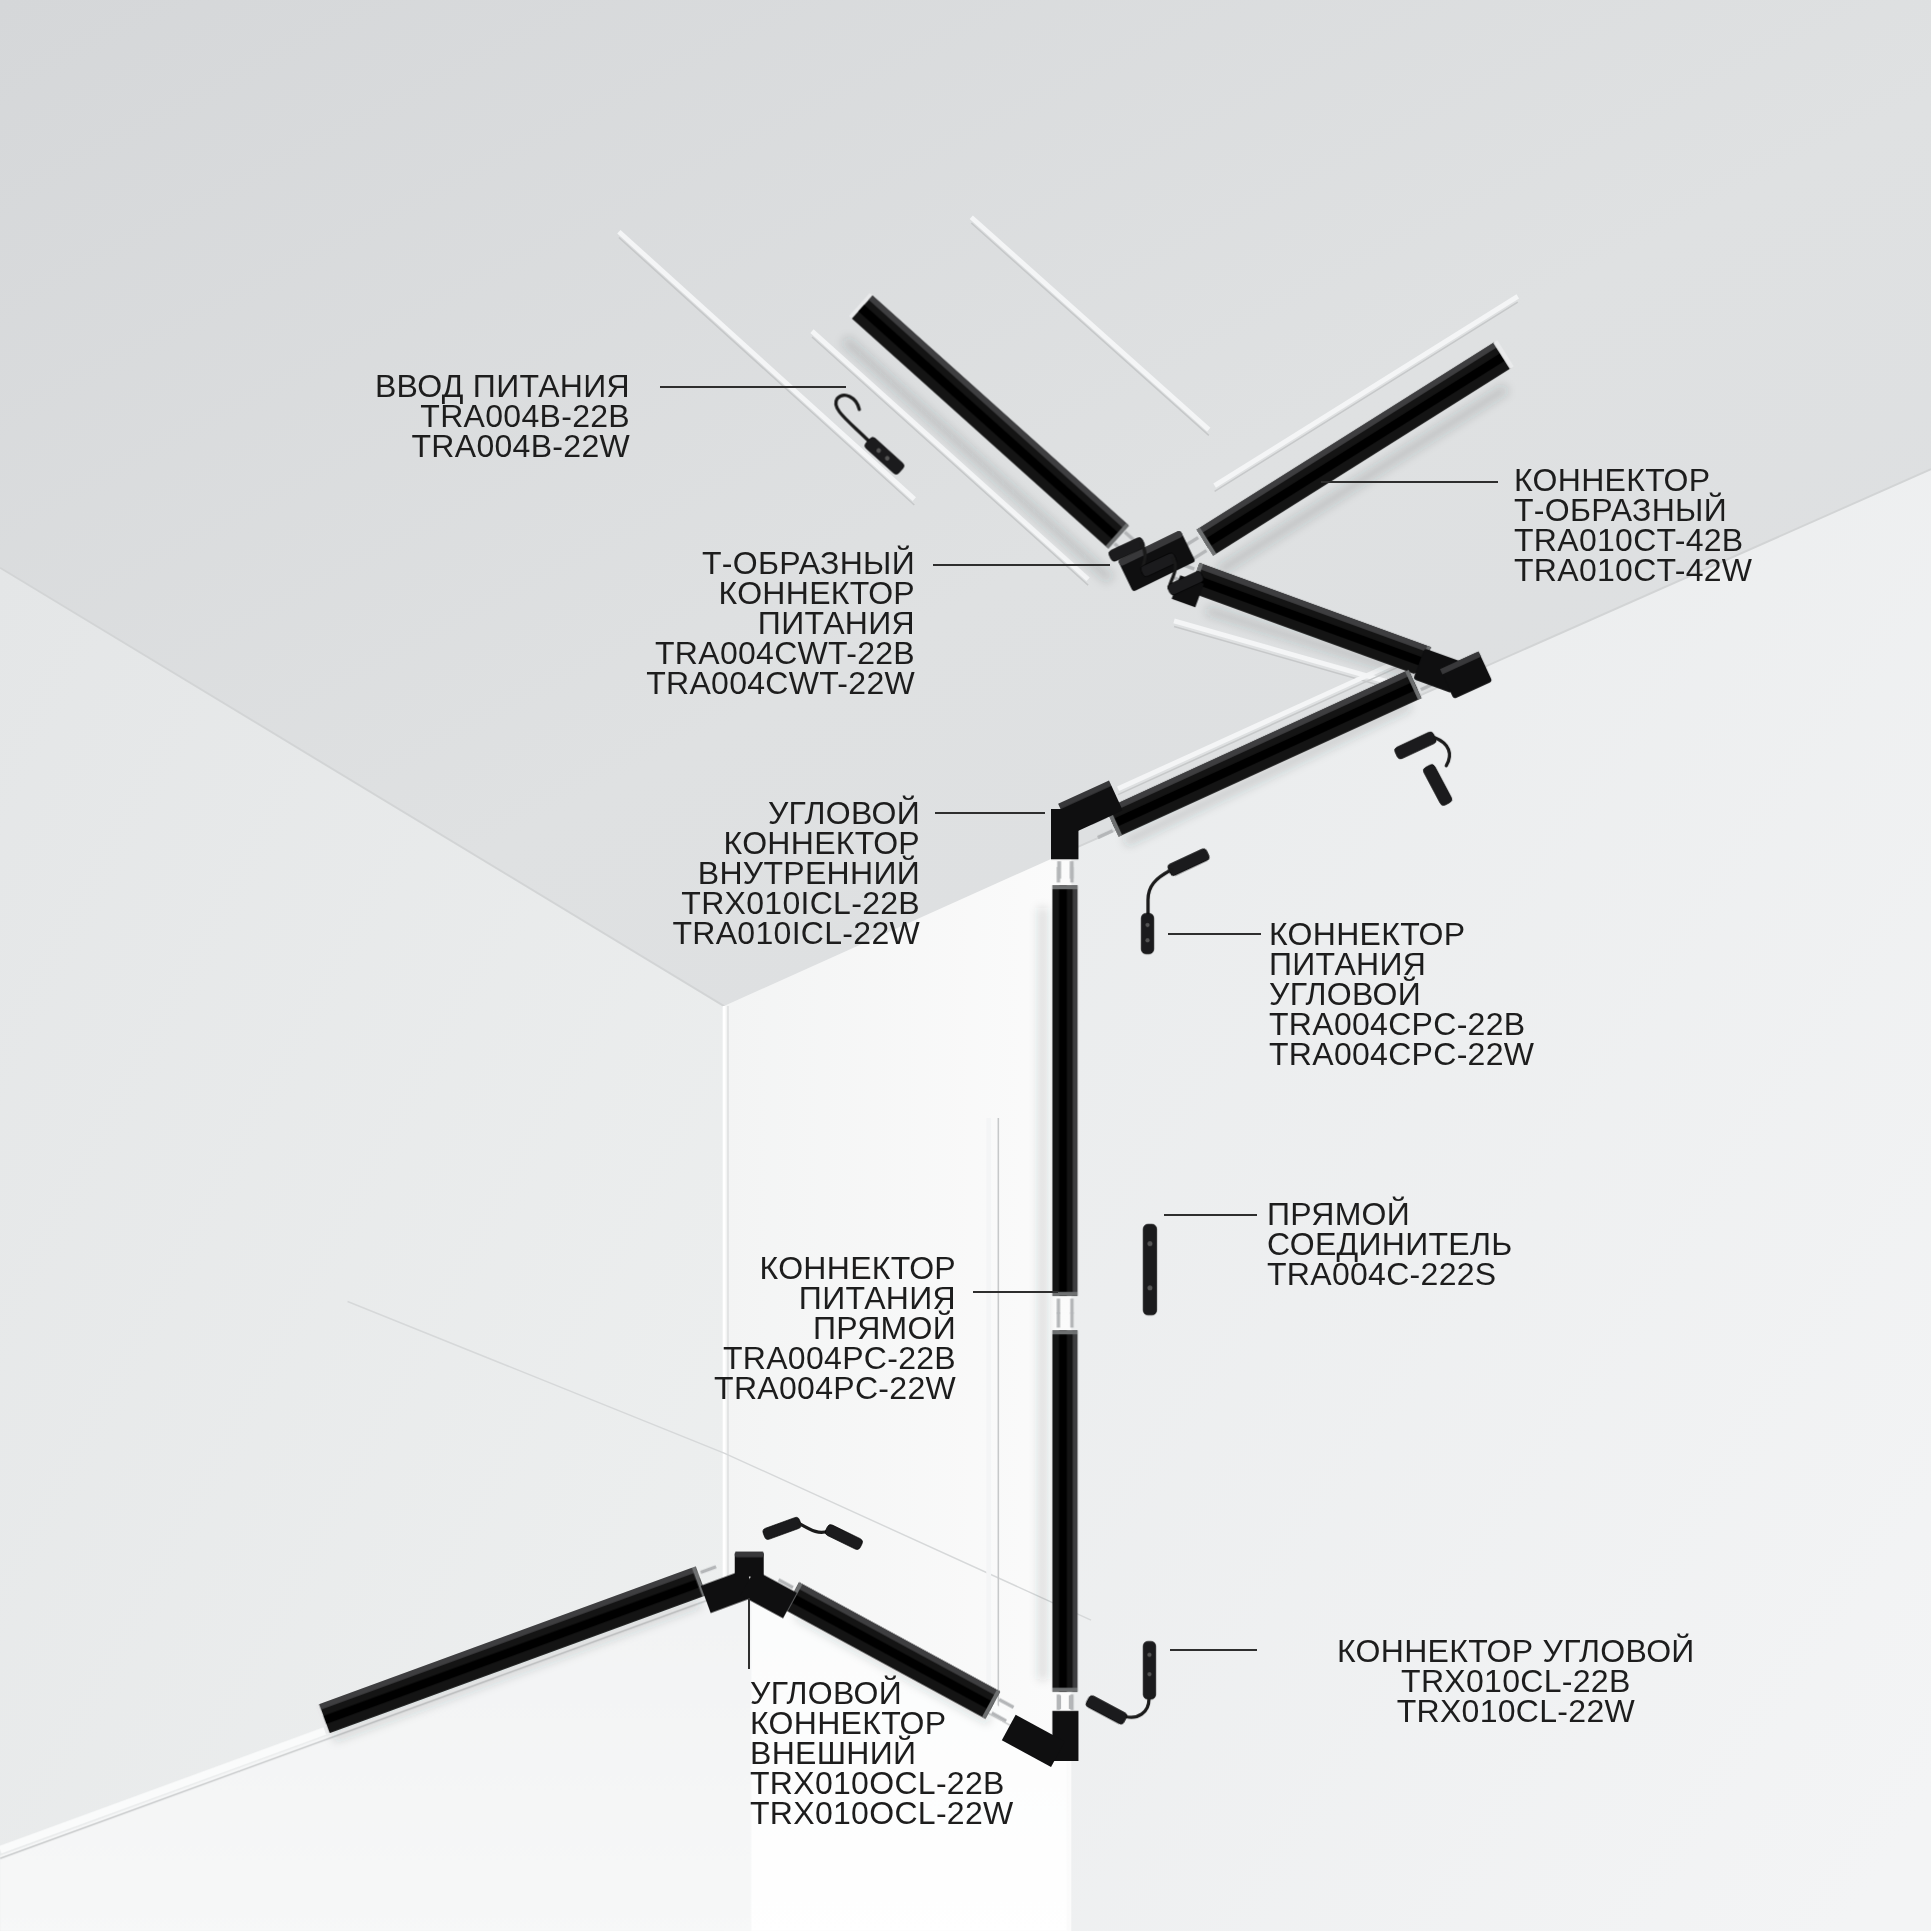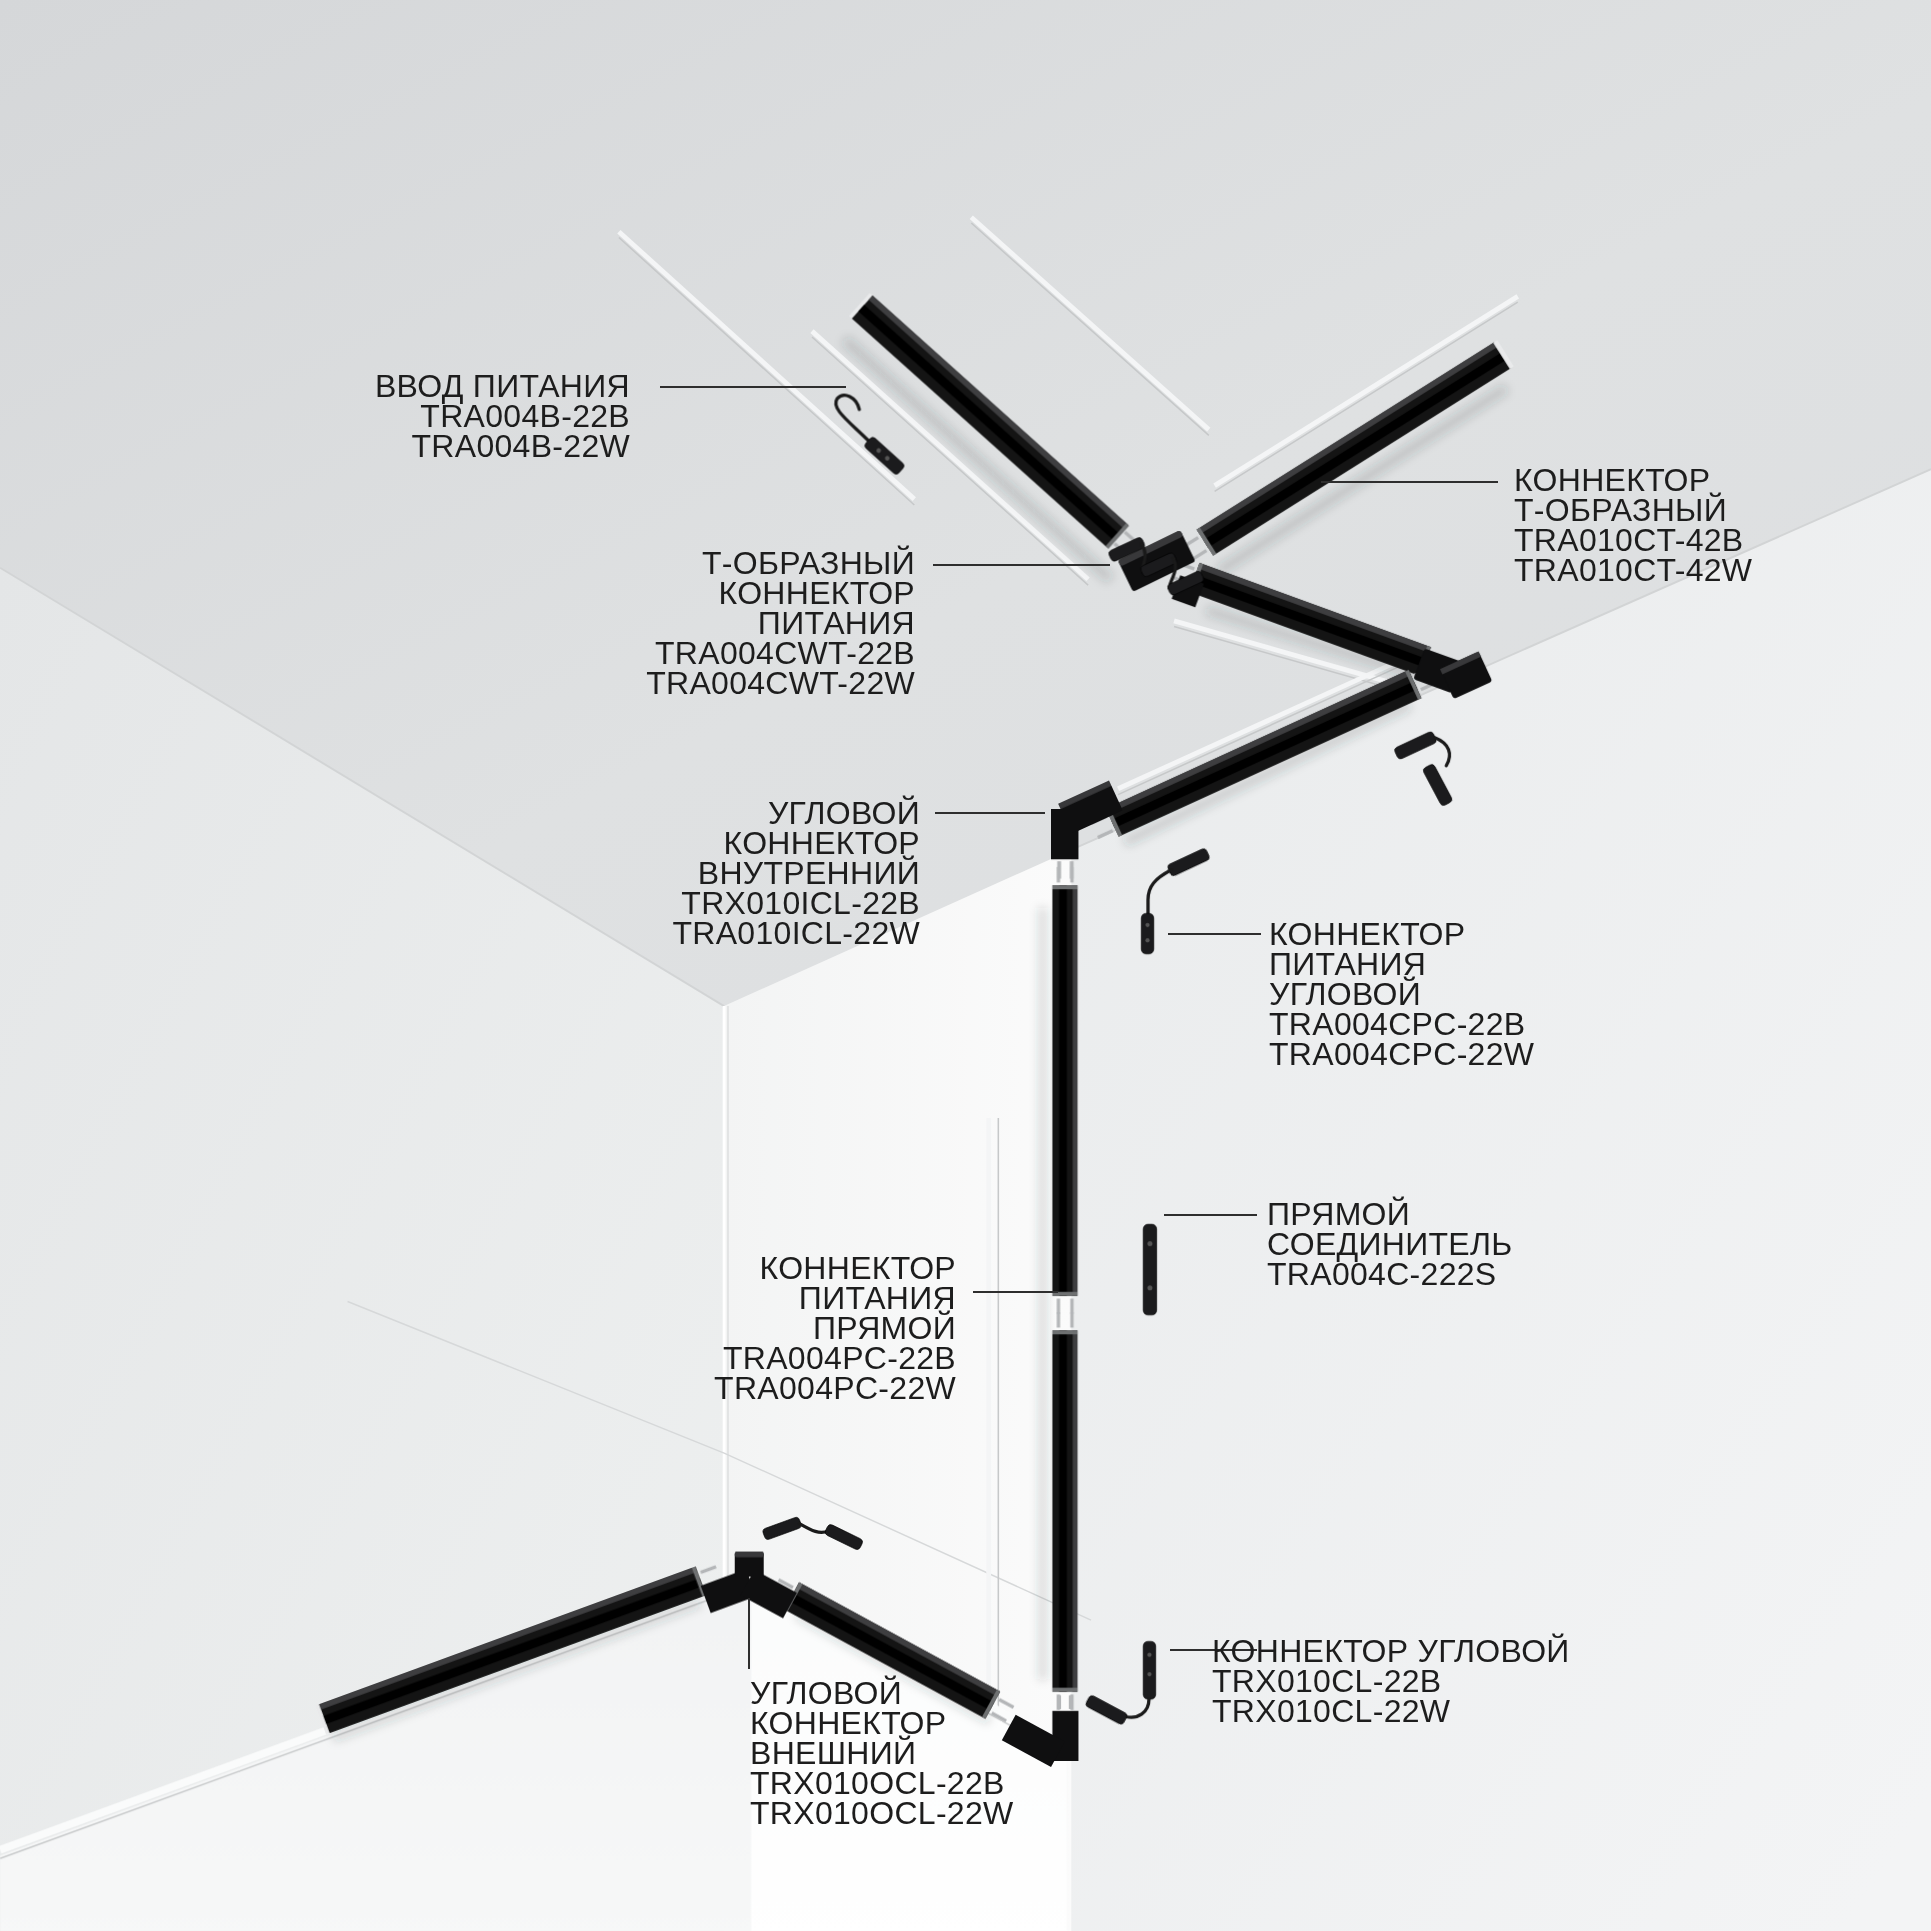--- a/index.html
+++ b/index.html
@@ -352,21 +352,21 @@
 TRA004CPC-22B
 TRA004CPC-22W</div>
 <div class="label" style="left:1267px;top:1199px;">ПРЯМОЙ
 СОЕДИНИТЕЛЬ
 TRA004C-222S</div>
 <div class="label r" style="right:975px;top:1253px;">КОННЕКТОР
 ПИТАНИЯ
 ПРЯМОЙ
 TRA004PC-22B
 TRA004PC-22W</div>
-<div class="label" style="left:1212px;top:1636px;">КОННЕКТОР УГЛОВОЙ
+<div class="label" style="left:1337px;top:1636px;text-align:center;">КОННЕКТОР УГЛОВОЙ
 TRX010CL-22B
 TRX010CL-22W</div>
 <div class="label" style="left:750px;top:1678px;">УГЛОВОЙ
 КОННЕКТОР
 ВНЕШНИЙ
 TRX010OCL-22B
 TRX010OCL-22W</div>
 
 </div>
 

